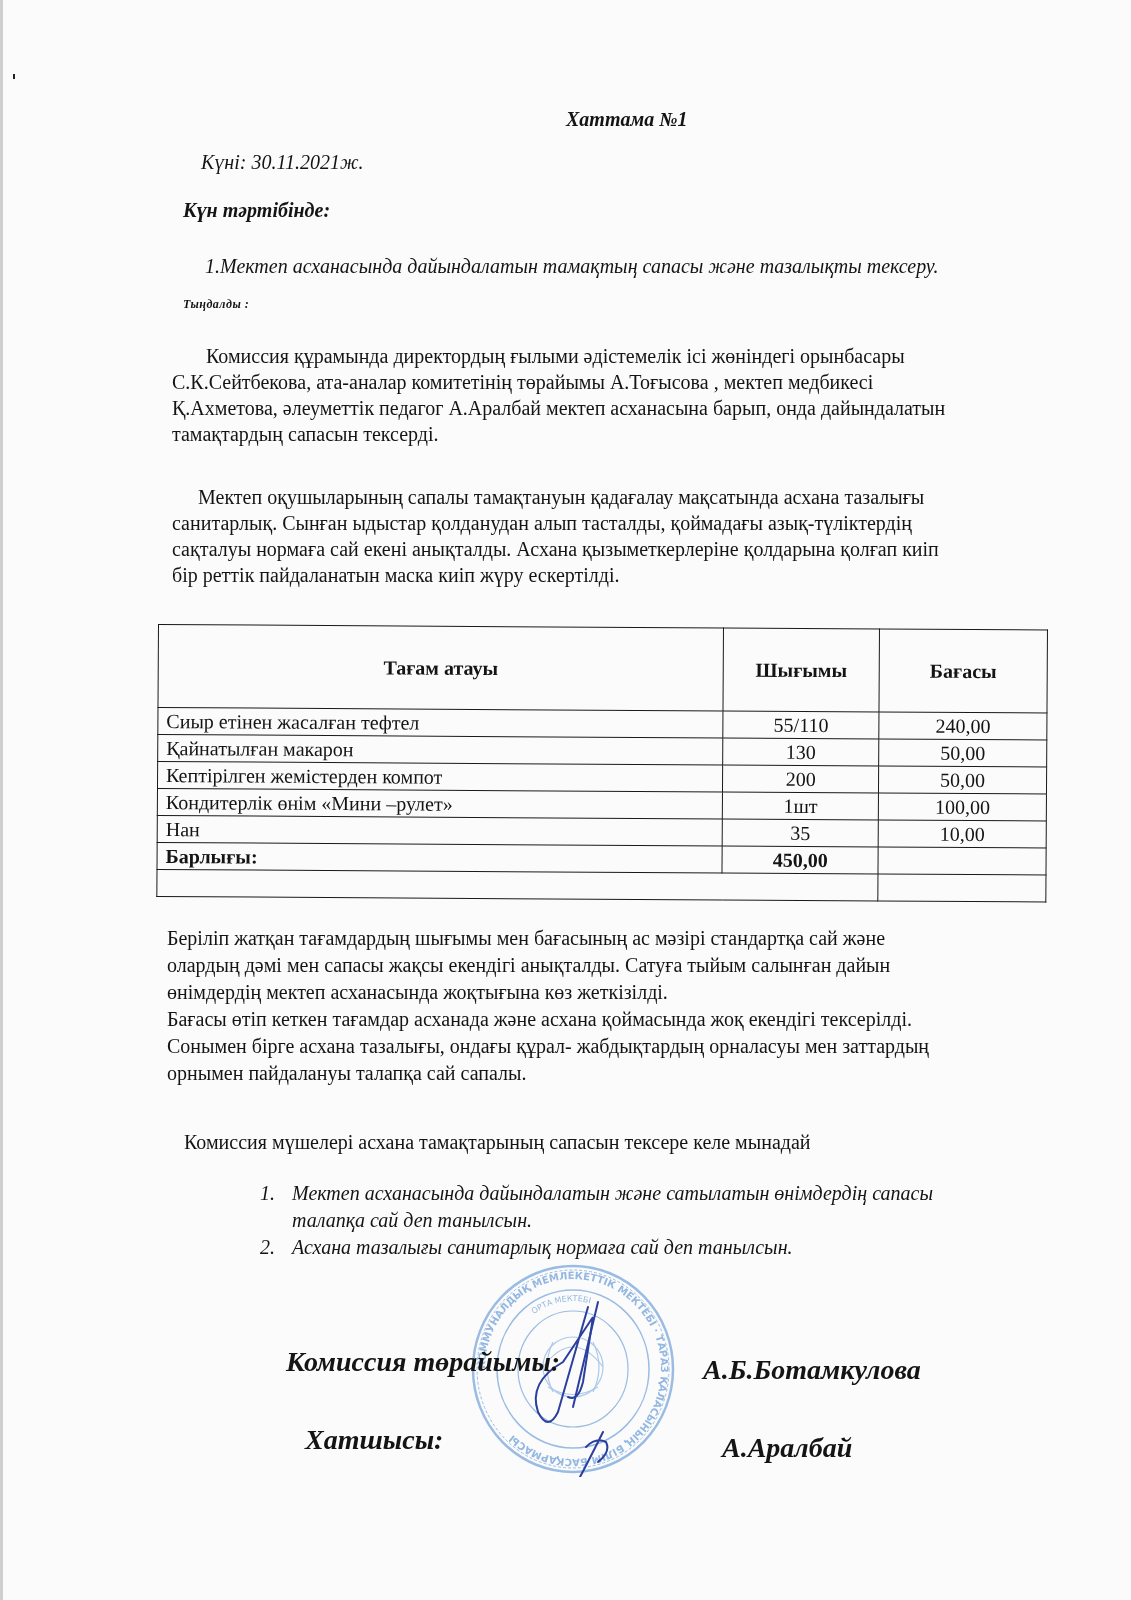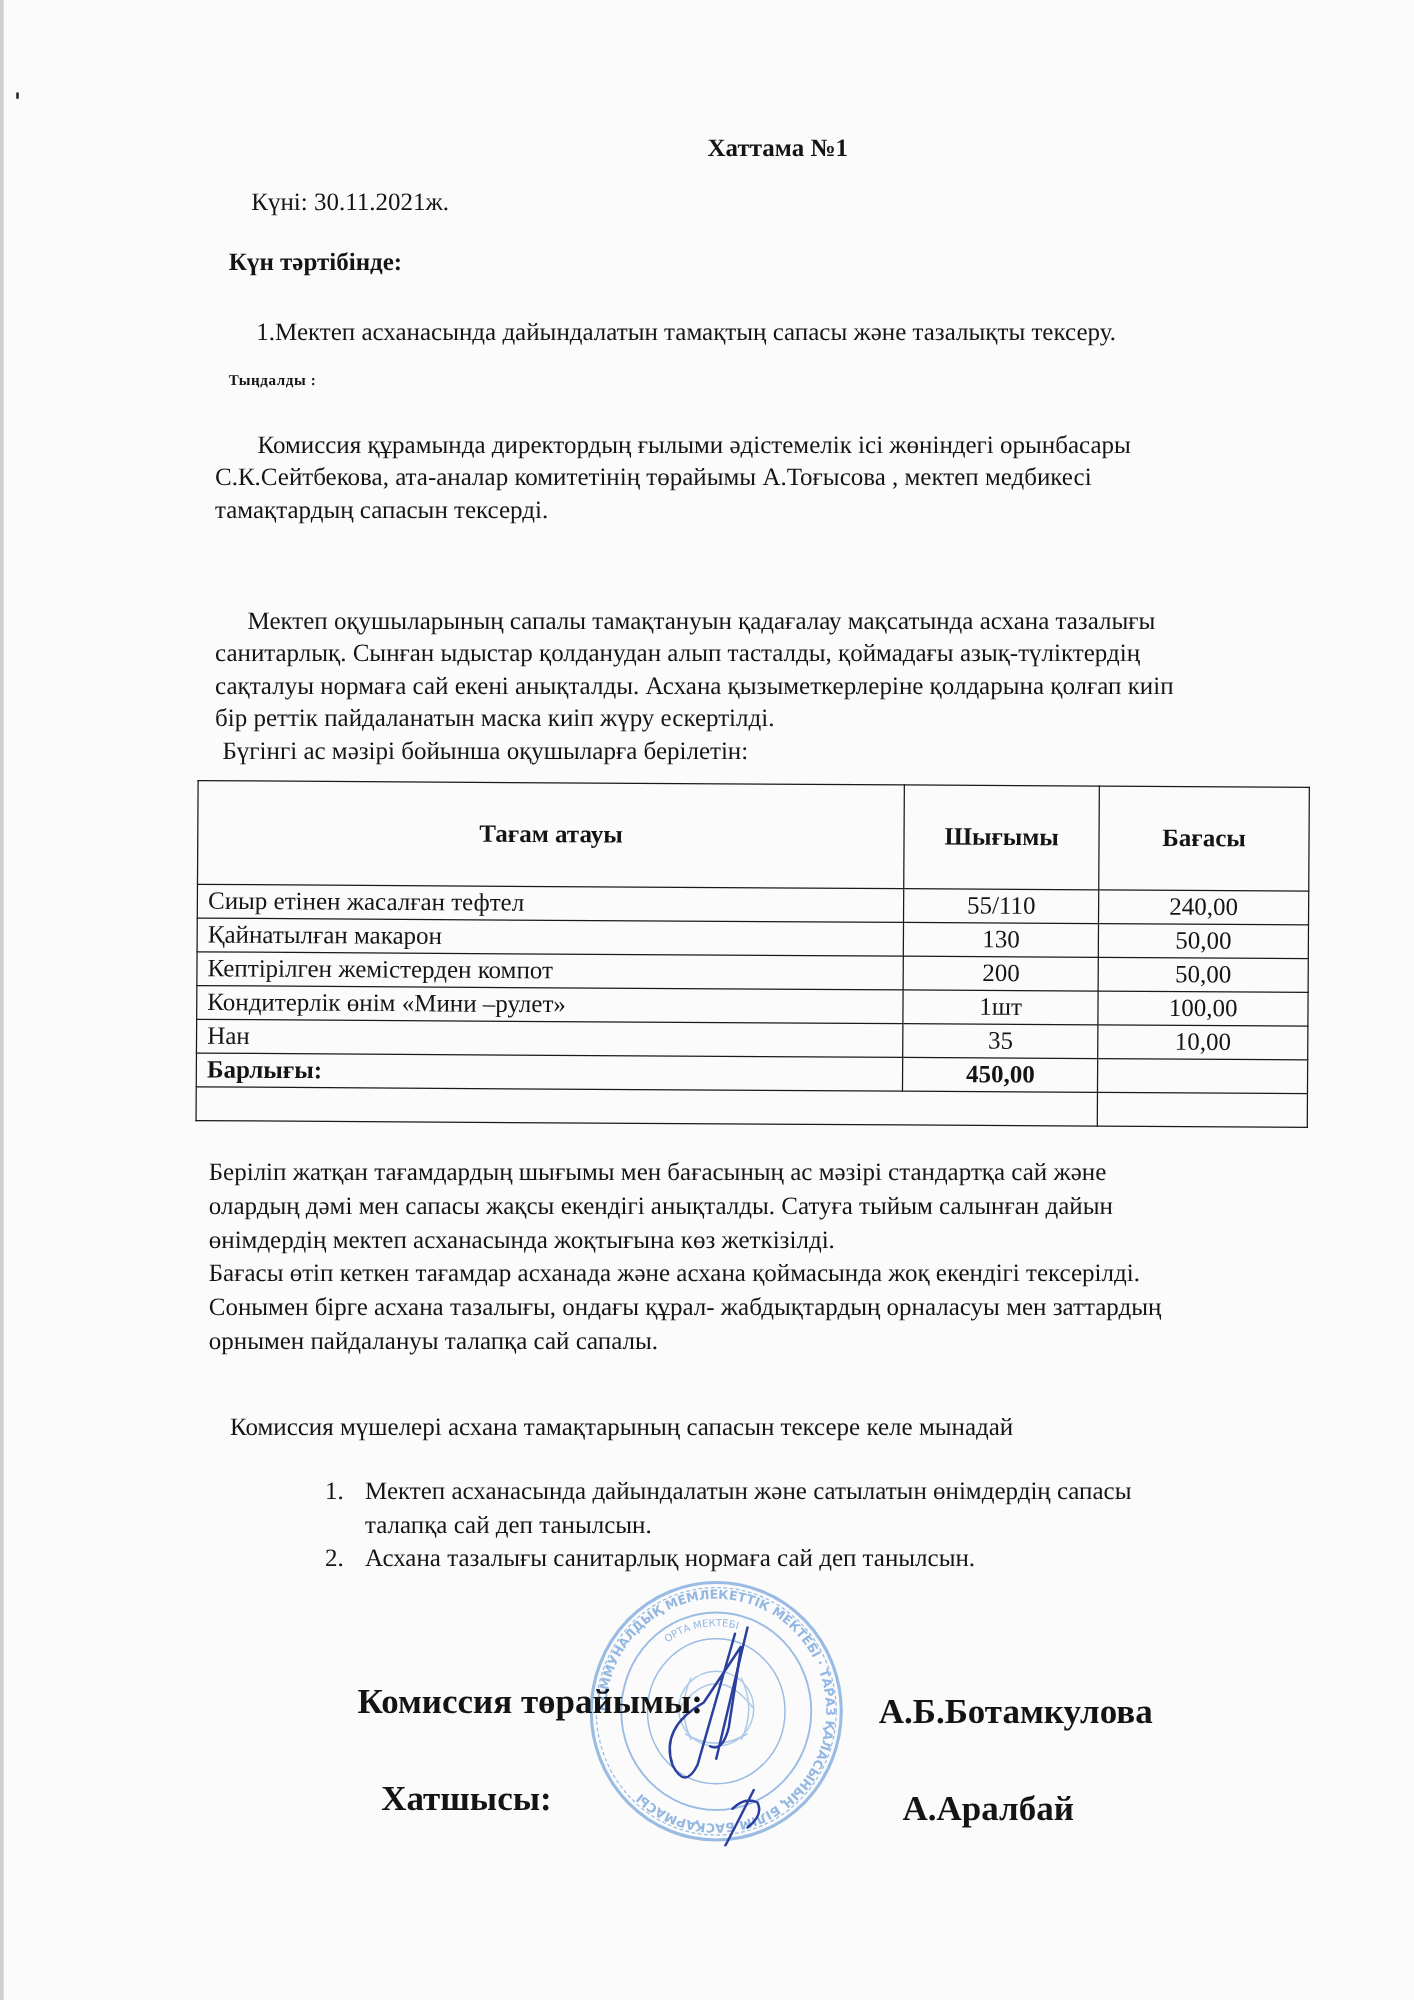--- a/index.html
+++ b/index.html
@@ -8,21 +8,21 @@
     background: #fbfbfb;
     position: relative; overflow: hidden;
     font-family: "Liberation Serif", "DejaVu Serif", serif;
     color: #141414;
   }
   .left-edge {
     position: absolute; left: 0; top: 0; width: 3px; height: 1600px;
     background: #cfcfcf;
   }
   .speck { position: absolute; left: 13px; top: 74px; width: 2px; height: 5px; background: #222; }
-  .abs { position: absolute; white-space: nowrap; }
+  .abs { position: absolute; white-space: nowrap; font-style: italic; }
   .title { left: 566px; top: 108px; font-size: 20px; font-weight: bold; }
   .date { left: 201px; top: 151px; font-size: 20px; }
   .agenda-h { left: 183px; top: 199px; font-size: 20px; font-weight: bold; }
   .agenda-1 { left: 205px; top: 255px; font-size: 20px; }
   .heard-h { left: 183px; top: 297px; font-size: 12px; font-weight: bold; letter-spacing: 0.5px; }
   .para {
     position: absolute; font-size: 20px; line-height: 26px; white-space: nowrap;
   }
   .para div { height: 26px; }
   .p1 { left: 172px; top: 343px; }
@@ -67,29 +67,29 @@
 
 <div class="abs title">Хаттама №1</div>
 <div class="abs date">Күні: 30.11.2021ж.</div>
 <div class="abs agenda-h">Күн тәртібінде:</div>
 <div class="abs agenda-1">1.Мектеп асханасында дайындалатын тамақтың сапасы және тазалықты тексеру.</div>
 <div class="abs heard-h">Тыңдалды :</div>
 
 <div class="para p1">
   <div class="indent1">Комиссия құрамында директордың ғылыми әдістемелік ісі жөніндегі орынбасары</div>
   <div>С.К.Сейтбекова, ата-аналар комитетінің төрайымы  А.Тоғысова , мектеп медбикесі</div>
+  <div>Қ.Ахметова, әлеуметтік педагог А.Аралбай мектеп асханасына барып, онда дайындалатын</div>
   <div>тамақтардың сапасын тексерді.</div>
 </div>
 
 <div class="para p2">
   <div class="indent2">Мектеп оқушыларының сапалы тамақтануын қадағалау мақсатында асхана тазалығы</div>
   <div>санитарлық. Сынған ыдыстар қолданудан алып тасталды, қоймадағы азық-түліктердің</div>
   <div>сақталуы  нормаға сай екені  анықталды. Асхана қызыметкерлеріне қолдарына қолғап киіп</div>
   <div>бір реттік пайдаланатын маска киіп жүру ескертілді.</div>
-  <div style="padding-left:6px">Бүгінгі  ас мәзірі бойынша оқушыларға берілетін:</div>
 </div>
 
 <table class="menu">
   <colgroup>
       <col class="c1">
       <col class="c2">
       <col class="c3">
     </colgroup>
   <thead>
     <tr>

